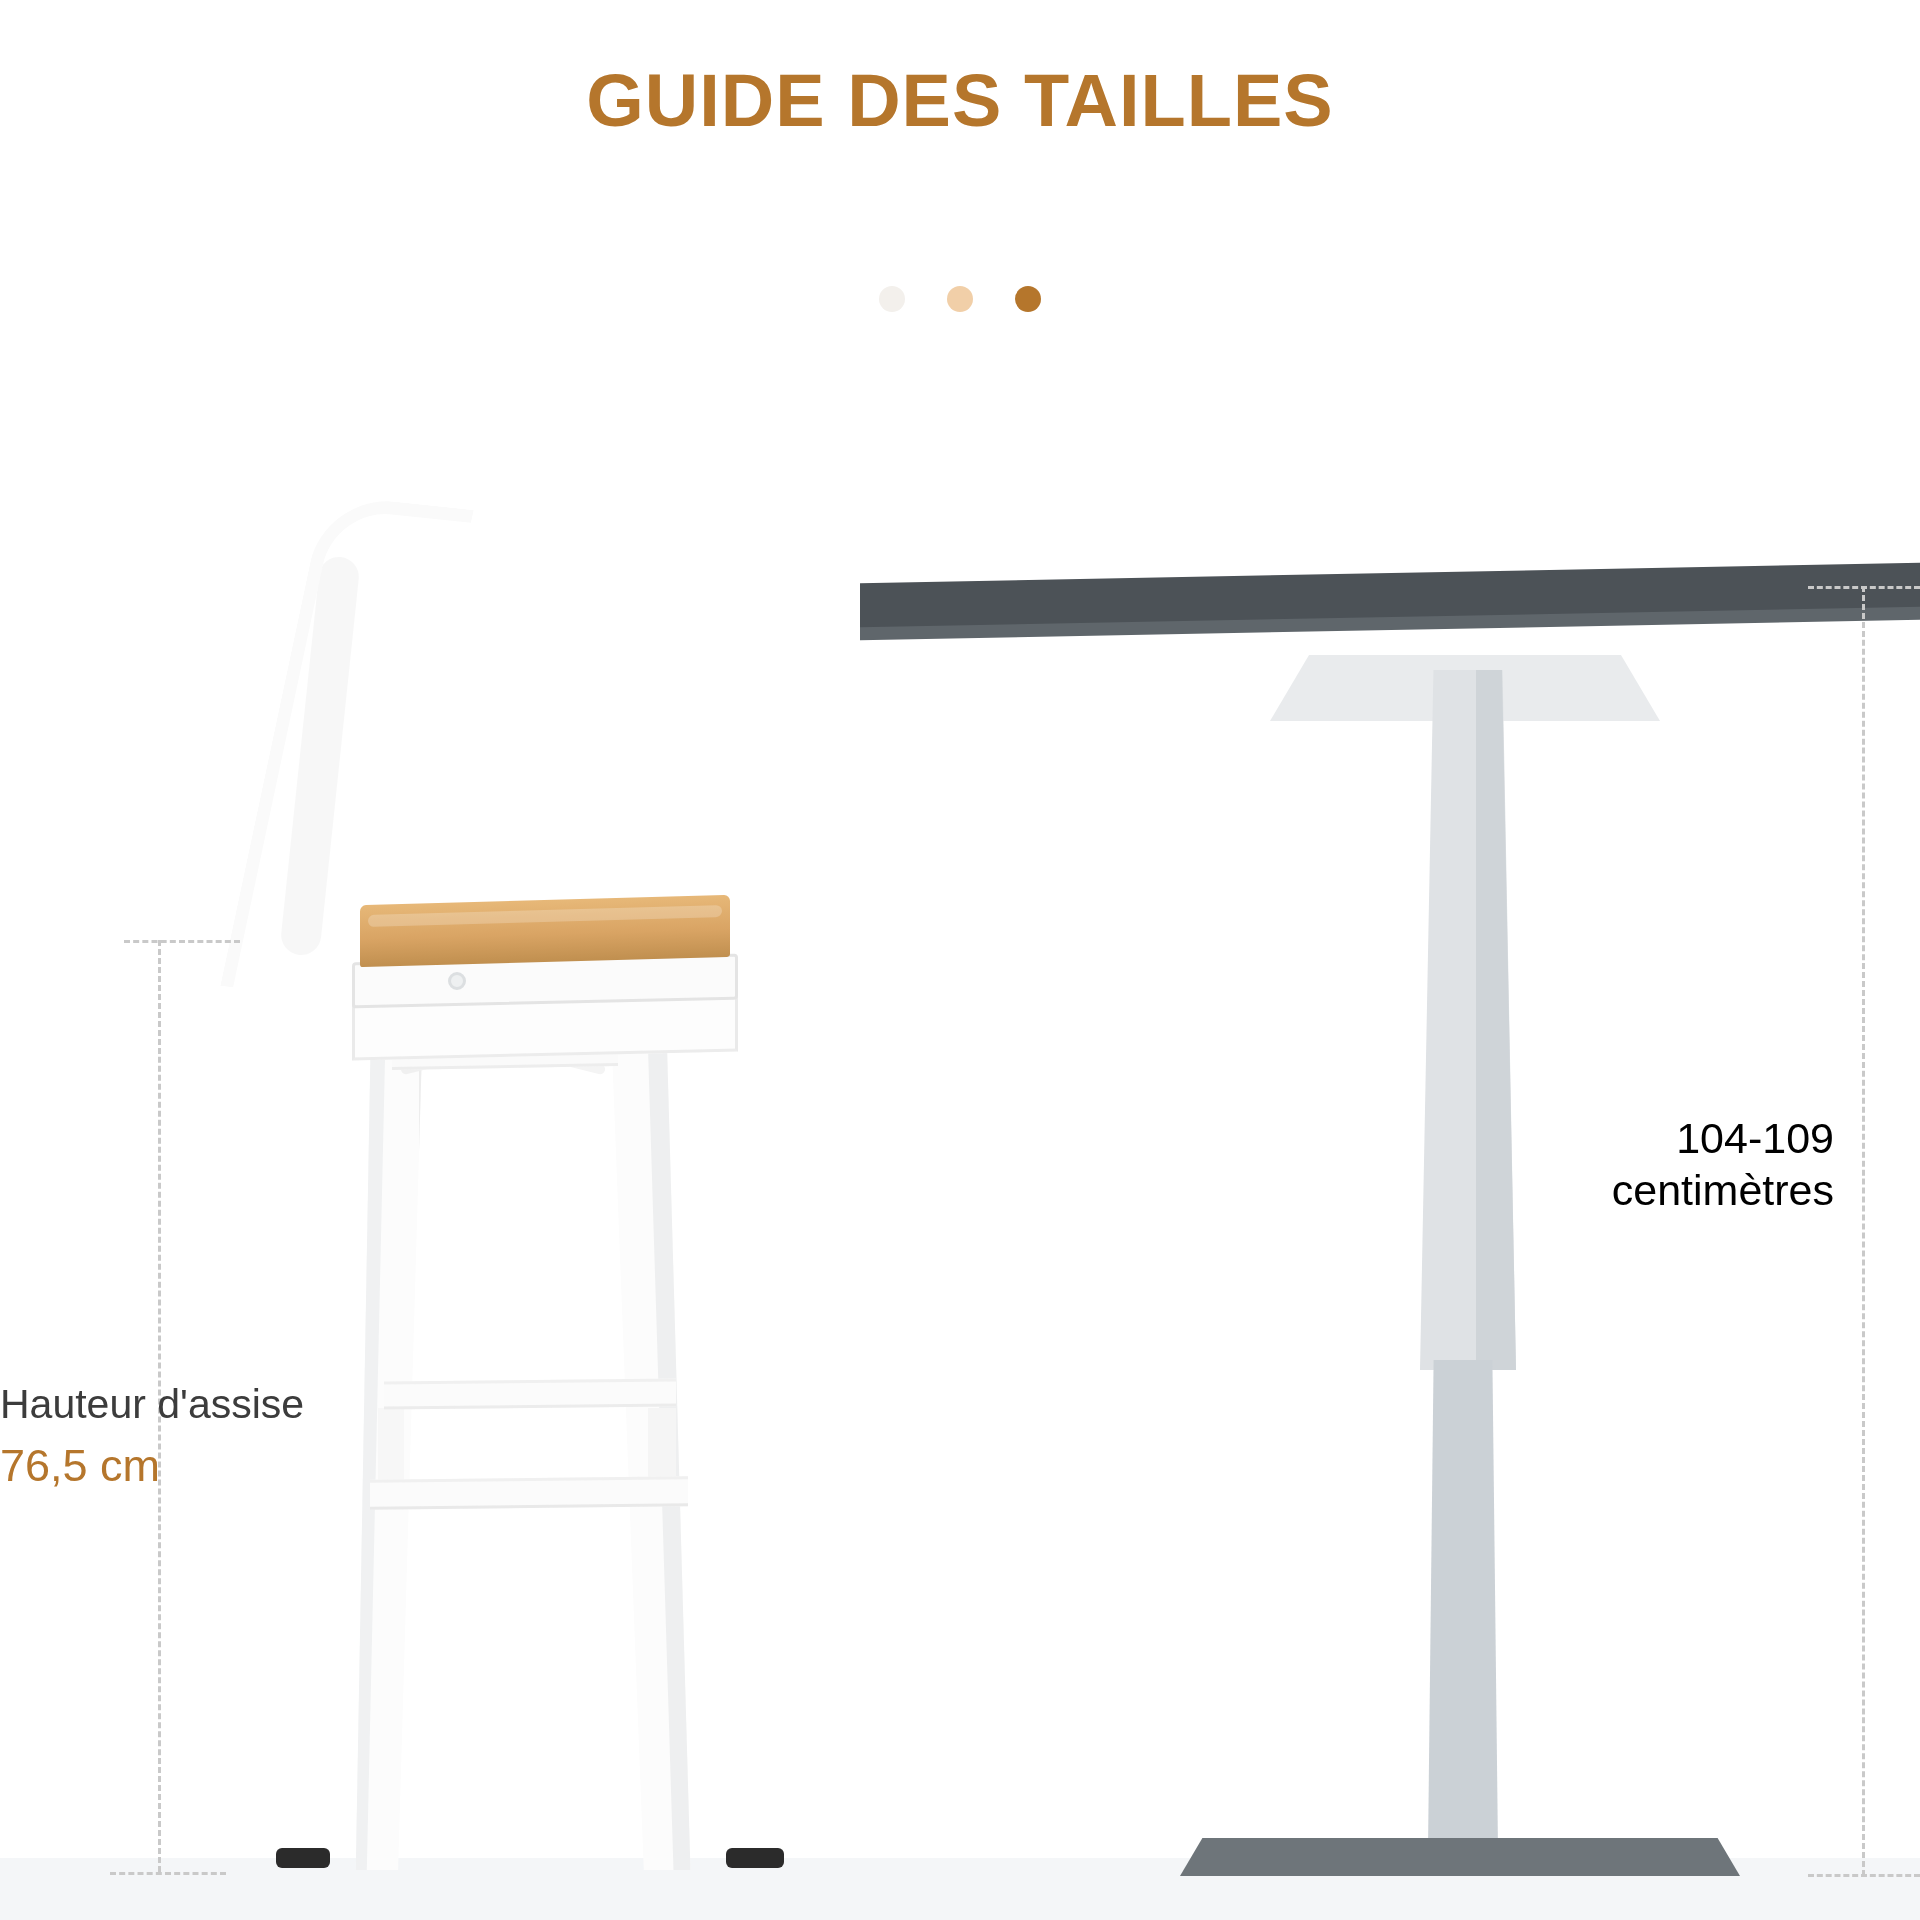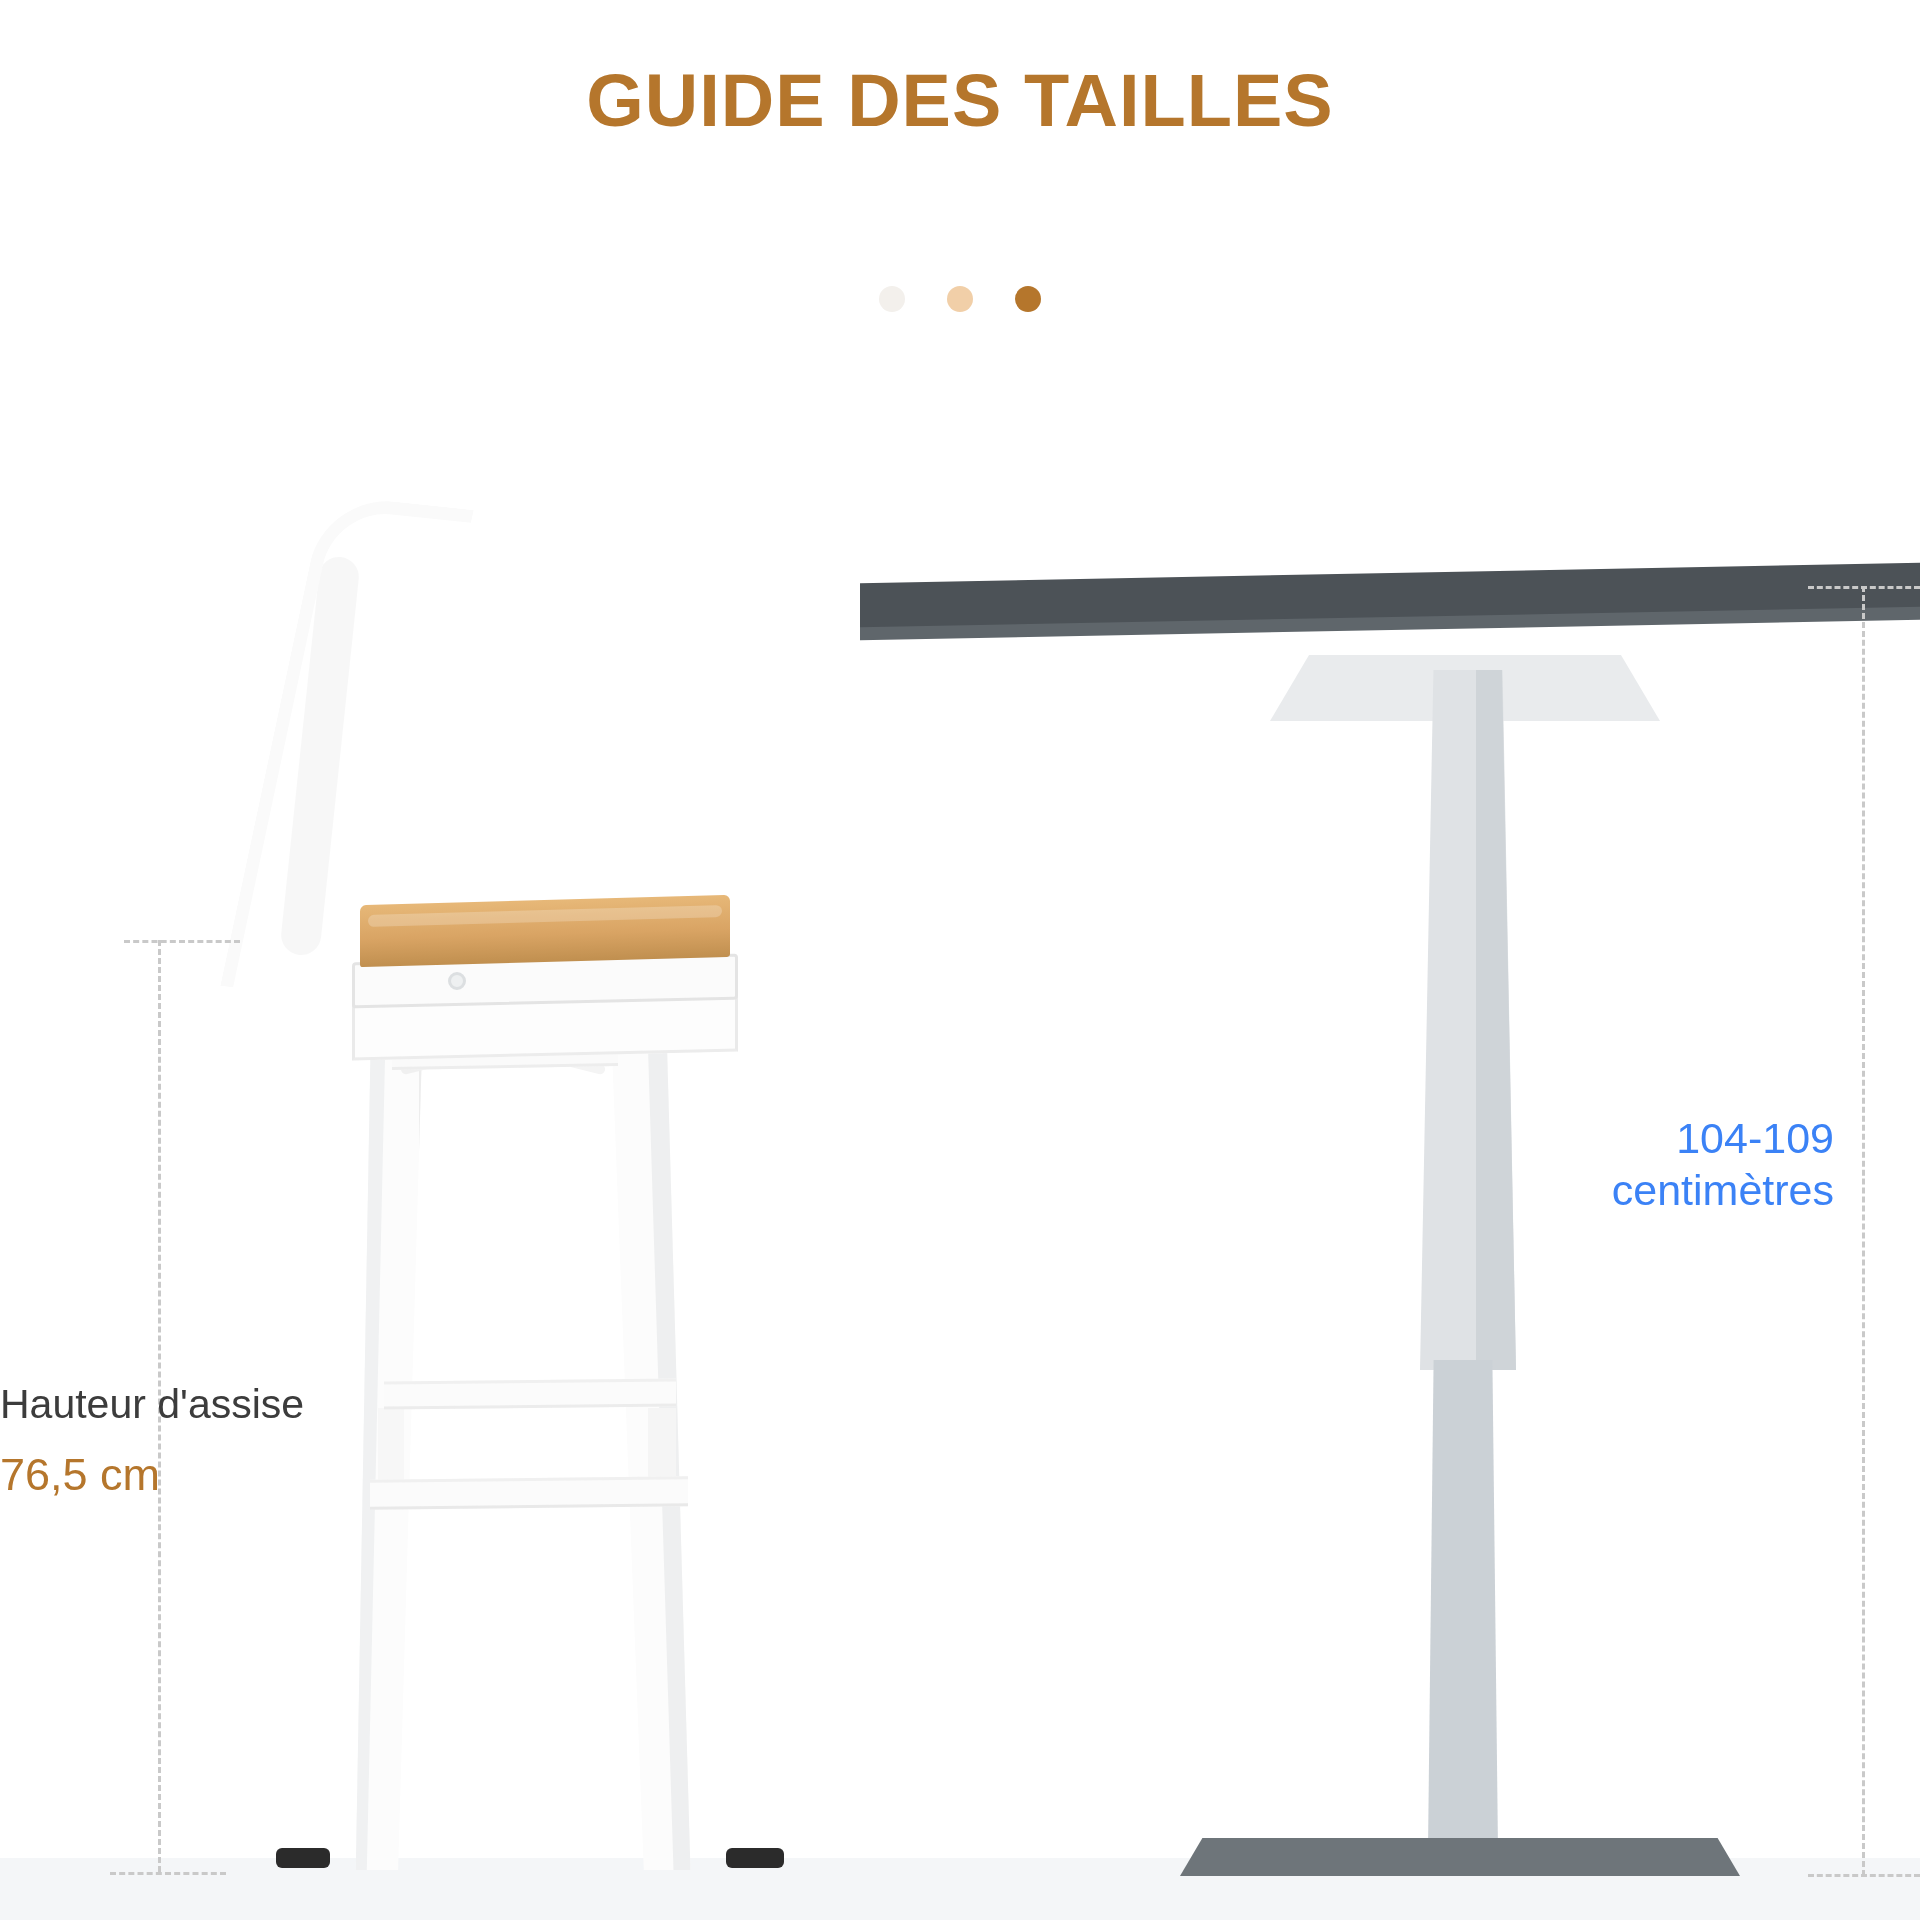--- a/index.html
+++ b/index.html
@@ -171,21 +171,21 @@
     width: 112px;
     height: 0;
     border-top: 3px dashed #c9c9c9;
   }
   .label-right {
     position: absolute;
     left: 1568px;
     top: 1112px;
     width: 266px;
     text-align: right;
-    color: #3b82f6;
+    color: #000000;
     font-size: 43px;
     line-height: 1.22;
   }
 
   
   .guide-line-v-left {
     position: absolute;
     left: 158px;
     top: 940px;
     width: 0;
@@ -211,21 +211,21 @@
   .label-left {
     position: absolute;
     left: 0px;
     top: 1378px;
     width: 380px;
     text-align: left;
     font-size: 41px;
     line-height: 1.3;
   }
   .label-left .ttl { color: #3c3c3c; display: block; }
-  .label-left .val { color: #b5762c; display: block; font-size: 45px; margin-top: 15px; }
+  .label-left .val { color: #b5762c; display: block; font-size: 45px; margin-top: 6px; }
 
   
   .stool { position: absolute; left: 0; top: 0; width: 960px; height: 1920px; }
 
   .seat-wood {
     position: absolute;
     left: 360px;
     top: 900px;
     width: 370px;
     height: 62px;

